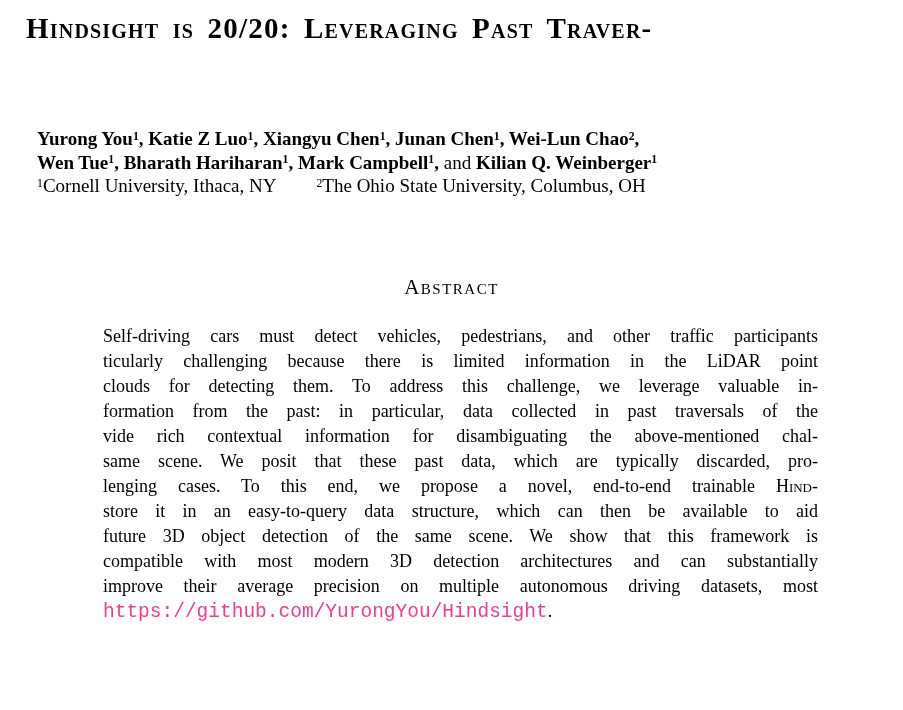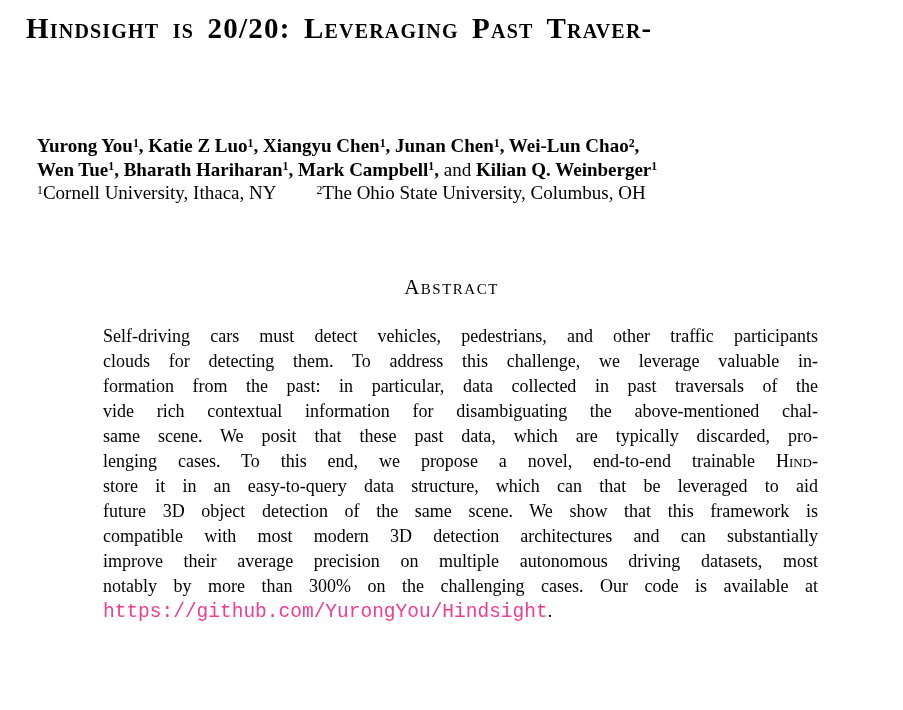--- a/index.html
+++ b/index.html
@@ -22,21 +22,21 @@
     line-height: 43px;
     font-variant: small-caps;
     letter-spacing: 1.2px;
     word-spacing: 5px;
     white-space: nowrap;
   }
   .title-line { display: block; }
   .authors {
     position: absolute;
     left: 37px;
-    top: 134px;
+    top: 127px;
     font-size: 19px;
     line-height: 23.5px;
     white-space: nowrap;
   }
   .authors .b { font-weight: bold; }
   .sup {
     font-size: 62%;
     position: relative;
     top: -0.45em;
     line-height: 0;
@@ -82,24 +82,24 @@
 <div class="authors">
   <div class="a-line"><span class="b">Yurong You</span><span class="b sup">1</span><span class="b">, Katie Z Luo</span><span class="b sup">1</span><span class="b">, Xiangyu Chen</span><span class="b sup">1</span><span class="b">, Junan Chen</span><span class="b sup">1</span><span class="b">, Wei-Lun Chao</span><span class="b sup">2</span><span class="b">,</span></div>
   <div class="a-line"><span class="b">Wen Tue</span><span class="b sup">1</span><span class="b">, Bharath Hariharan</span><span class="b sup">1</span><span class="b">, Mark Campbell</span><span class="b sup">1</span><span class="b">,</span><span> and </span><span class="b">Kilian Q. Weinberger</span><span class="b sup">1</span></div>
   <div class="a-line"><span class="sup">1</span><span>Cornell University, Ithaca, NY</span><span class="sup gap">2</span><span>The Ohio State University, Columbus, OH</span></div>
 </div>
 
 <div class="abstract-heading">Abstract</div>
 
 <section class="abstract">
   <div class="abs-line"><span>Self-driving cars must detect vehicles, pedestrians, and other traffic participants</span></div>
+  <div class="abs-line"><span>ticularly challenging because there is limited information in the LiDAR point</span></div>
   <div class="abs-line"><span>clouds for detecting them. To address this challenge, we leverage valuable in-</span></div>
   <div class="abs-line"><span>formation from the past: in particular, data collected in past traversals of the</span></div>
   <div class="abs-line"><span>vide rich contextual information for disambiguating the above-mentioned chal-</span></div>
   <div class="abs-line"><span>same scene. We posit that these past data, which are typically discarded, pro-</span></div>
   <div class="abs-line"><span>lenging cases. To this end, we propose a novel, end-to-end trainable </span><span class="sc">Hind-</span></div>
-  <div class="abs-line"><span>store it in an easy-to-query data structure, which can that be leveraged to aid</span></div>
+  <div class="abs-line"><span>store it in an easy-to-query data structure, which can then be available to aid</span></div>
   <div class="abs-line"><span>future 3D object detection of the same scene. We show that this framework is</span></div>
   <div class="abs-line"><span>compatible with most modern 3D detection architectures and can substantially</span></div>
   <div class="abs-line"><span>improve their average precision on multiple autonomous driving datasets, most</span></div>
-  <div class="abs-line"><span>notably by more than 300% on the challenging cases. Our code is available at</span></div>
   <div class="abs-line"><span class="link">https://github.com/YurongYou/Hindsight</span><span>.</span></div>
 </section>
 
 </body></html>

